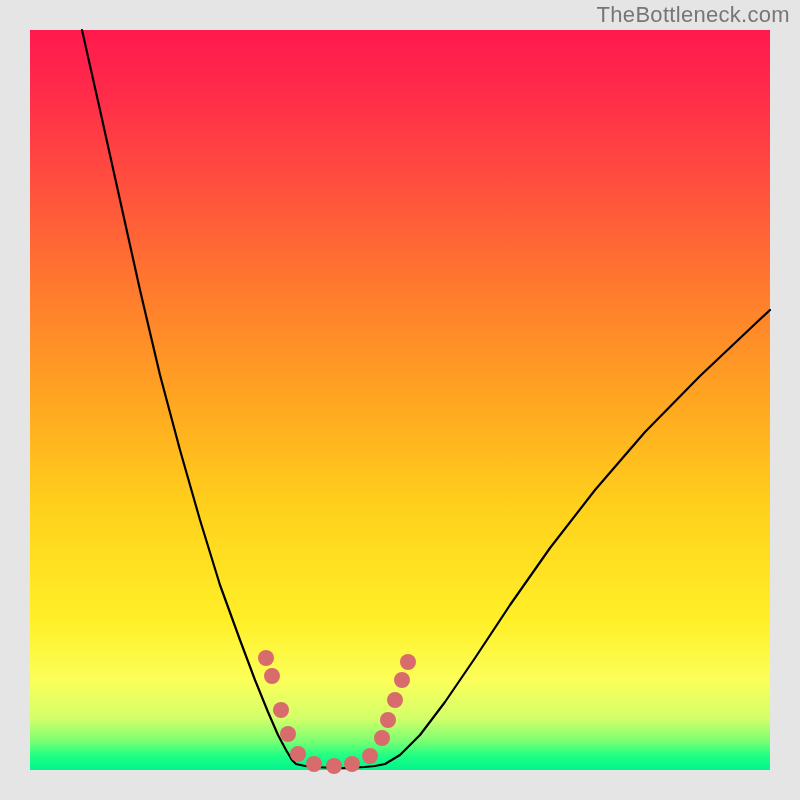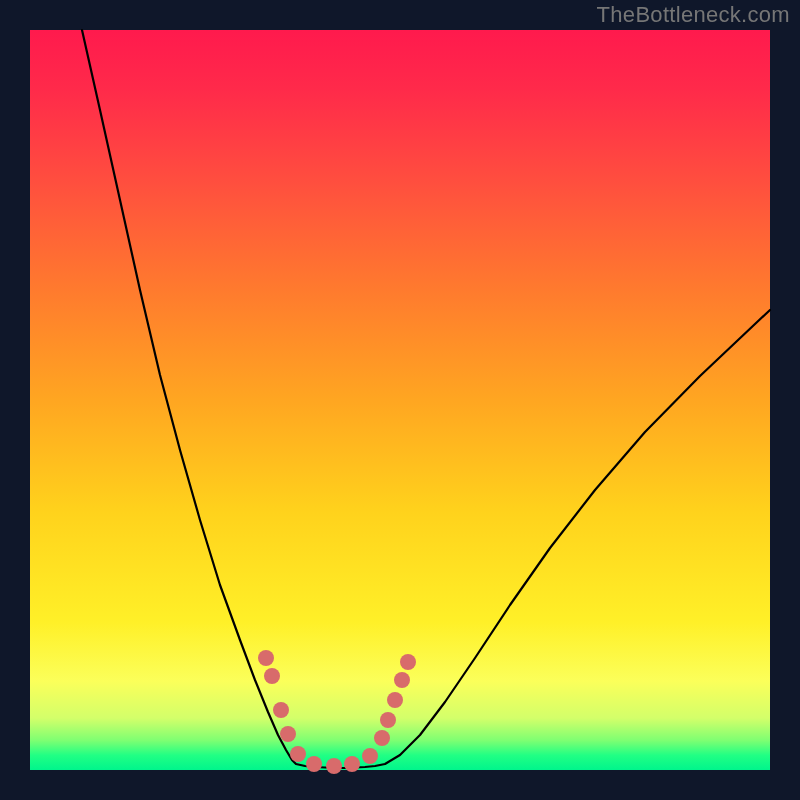--- a/index.html
+++ b/index.html
@@ -10,21 +10,21 @@
     background: #000;
     overflow: hidden;
     font-family: Arial, Helvetica, sans-serif;
   }
   .frame {
     position: absolute;
     left: 0;
     top: 0;
     width: 800px;
     height: 800px;
-    background: #0f172a;
+    background: #e5e5e5;
   }
   .plot {
     position: absolute;
     left: 30px;
     top: 30px;
     width: 740px;
     height: 740px;
     
     background: linear-gradient(
       to bottom,

